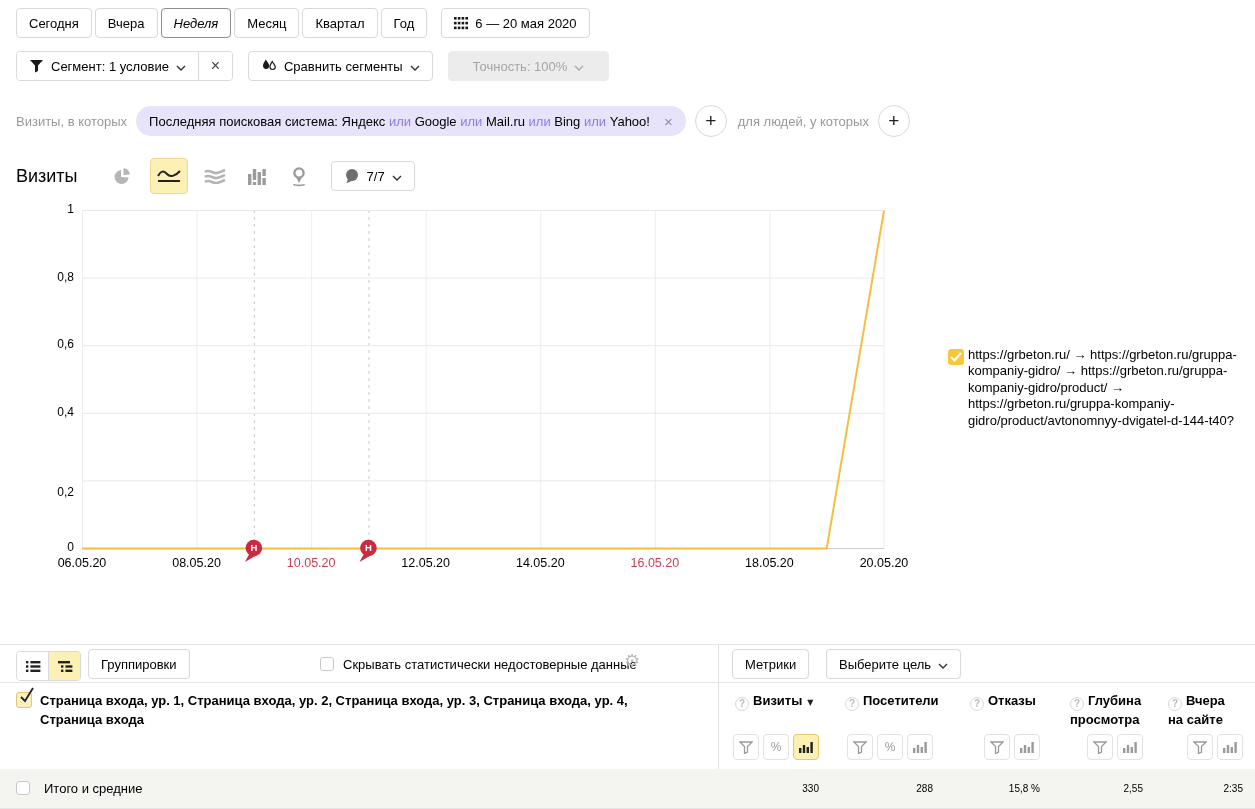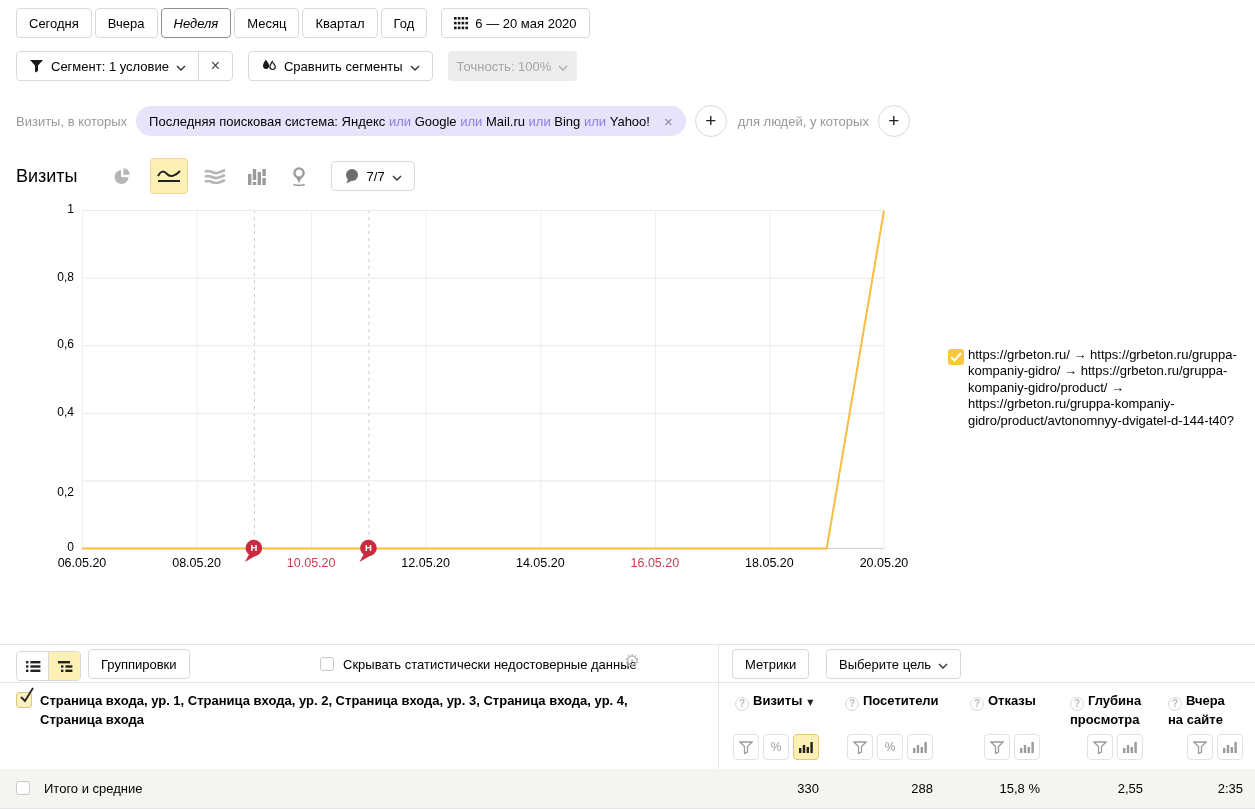--- a/index.html
+++ b/index.html
@@ -9,21 +9,21 @@
        border:1px solid #d9d9d9;border-radius:4px;font:13px "Liberation Sans",sans-serif;color:#000;
        cursor:pointer;box-sizing:border-box;white-space:nowrap;}
   .btn.tab.active{border-color:#8f8f8f;position:relative;z-index:2;font-style:italic;}
   .row{position:absolute;left:16px;display:flex;align-items:center;}
   #row1{top:8px;}  #row2{top:51px;}
   #period-tabs{display:flex;gap:3px;}
   .chev{display:inline-block;}
   .btn-group{display:inline-flex;border:1px solid #d9d9d9;border-radius:4px;overflow:hidden;background:#fff;}
   .btn-group .seg{border:none;border-radius:0;height:28px;}
   .seg-close{width:34px;justify-content:center;border-left:1px solid #d9d9d9 !important;font-size:16px;color:#444;padding:0;}
-  .chip-disabled{display:inline-flex;align-items:center;gap:7px;height:30px;padding:0 8px;border-radius:4px;
+  .chip-disabled{display:inline-flex;align-items:center;gap:7px;height:30px;padding:0 24px;border-radius:4px;
        background:#ececec;color:#a5a5a5;border:1px solid #ececec;box-sizing:border-box;}
   #filter-row{top:105px;display:flex;align-items:center;gap:9px;}
   .gray-label{color:#999;}
   .pill{display:inline-flex;align-items:center;gap:12px;background:var(--pill-bg,#e7e3fb);height:30px;
         padding:0 13px;border-radius:16px;cursor:pointer;}
   .pill .or{color:var(--or-color,#8b7de4);}
   .pill-close{color:#8e89ad;font-size:15px;margin-left:2px;cursor:pointer;}
   .circle-btn{width:32px;height:32px;border-radius:50%;border:1px solid #d9d9d9;background:#fff;display:inline-flex;
         align-items:center;justify-content:center;font-size:19px;font-weight:400;color:#222;cursor:pointer;box-sizing:border-box;}
   #chart-header{top:158px;display:flex;align-items:center;}
@@ -68,21 +68,21 @@
       border-radius:50%;color:#bbb;font-size:10px;margin-right:4px;vertical-align:-2px;box-sizing:border-box;}
   .sort-arrow{font-family:"DejaVu Sans",sans-serif;font-size:8px;margin-left:5px;color:#222;}
   .tools{position:absolute;top:89px;display:flex;gap:4px;}
   .tool-btn{width:26px;height:26px;border:1px solid #e2e2e2;border-radius:4px;background:#fff;display:inline-flex;
       align-items:center;justify-content:center;cursor:pointer;box-sizing:border-box;color:#9a9a9a;font-size:12px;}
   .tool-btn.active{background:var(--yellow-bg,#fcf0b5);border-color:#e3c96a;color:#222;}
   #totals-row{position:absolute;left:0;top:124px;width:1255px;height:39px;background:#f4f4f1;
       border-bottom:1px solid #e5e5e5;}
   #totals-cb{position:absolute;left:16px;top:12px;}
   #totals-label{position:absolute;left:44px;top:0;line-height:39px;}
-  .total-val{position:absolute;top:0;height:39px;line-height:39px;text-align:right;font-size:13px;color:#000;}
+  .total-val{position:absolute;top:0;height:39px;line-height:39px;text-align:right;font-size:10px;color:#000;}
 </style>
 </head>
 <body>
 
 <div id="app">
 
   <div class="row" id="row1">
     <div id="period-tabs">
         <button class="btn tab">Сегодня</button>
         <button class="btn tab">Вчера</button>

